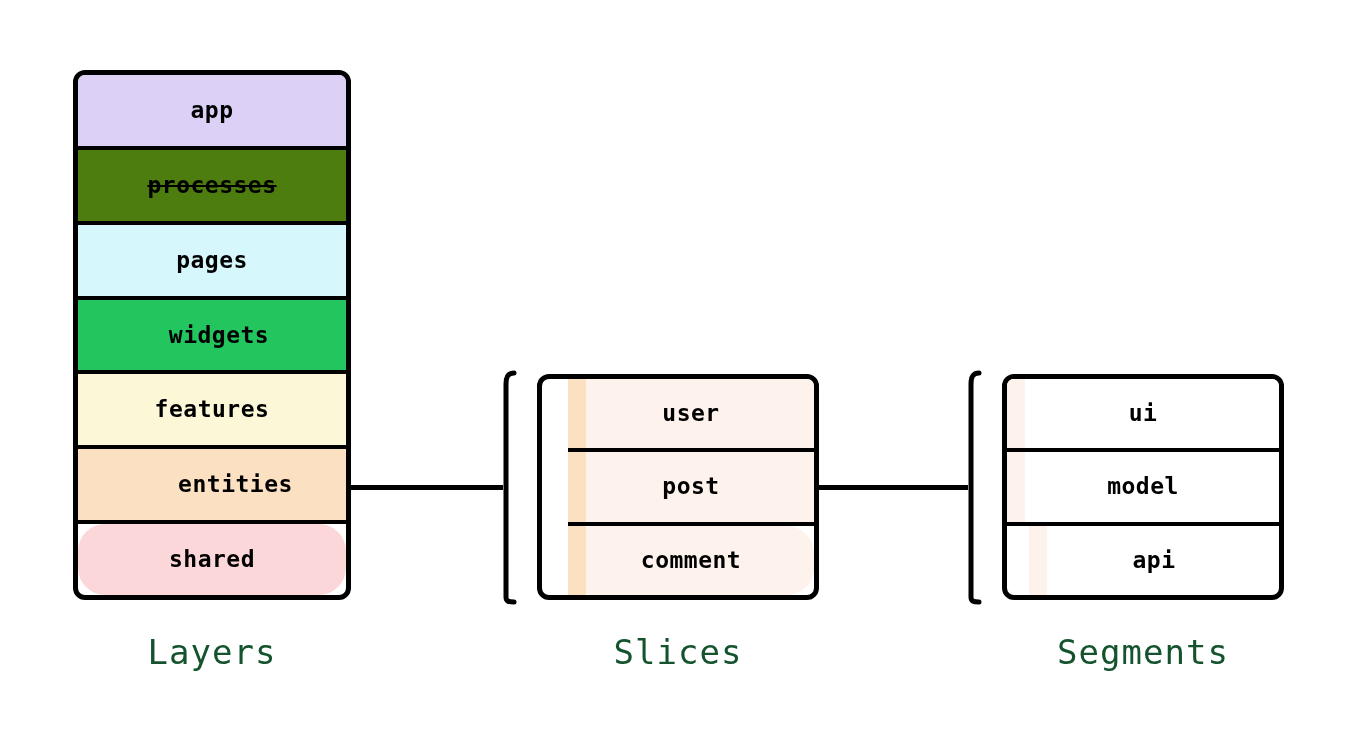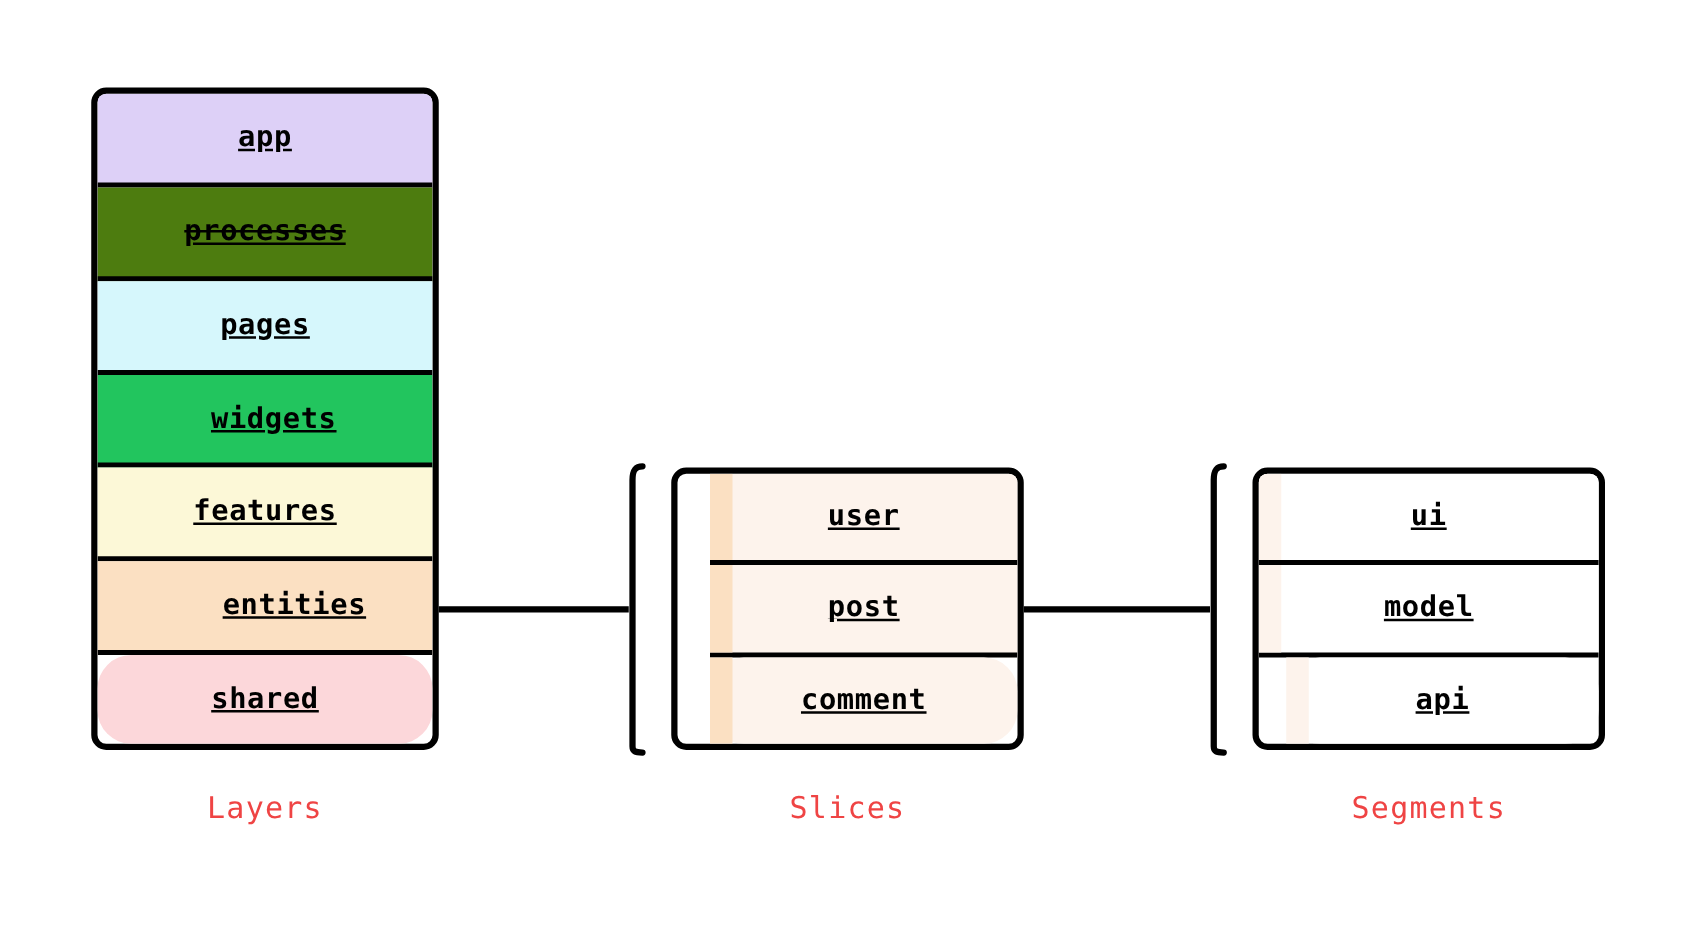--- a/index.html
+++ b/index.html
@@ -34,21 +34,20 @@
   }
 
   .row {
     flex: 1 1 0;
     position: relative;
     display: flex;
     align-items: center;
     justify-content: center;
     box-sizing: border-box;
     border-bottom: 4px solid #000000;
-    text-decoration: underline;
   }
   .row:last-child { border-bottom: none; border-radius: 27px; }
 
   .row-label {
     position: relative;
     z-index: 2;
     font-size: 23px;
     font-weight: 700;
     color: #000000;
     letter-spacing: 0.5px;
@@ -122,23 +121,23 @@
   .bracket svg { display: block; overflow: visible; }
   #bracket-slices   { left: 494px; }
   #bracket-segments { left: 959px; }
 
   
   .caption {
     position: absolute;
     top: 632px;
     text-align: center;
     font-family: "DejaVu Sans Mono", "Liberation Mono", monospace;
-    font-size: 24px;
+    font-size: 34px;
     font-weight: 400;
-    color: #ef4444;
+    color: #14532d;
     letter-spacing: 1px;
     line-height: 1.2;
     white-space: nowrap;
   }
   #caption-layers   { left: 73px;  width: 278px; }
   #caption-slices   { left: 537px; width: 282px; }
   #caption-segments { left: 1002px; width: 282px; }
 </style>
 </head>
 <body style="background: rgb(255, 255, 255);">

